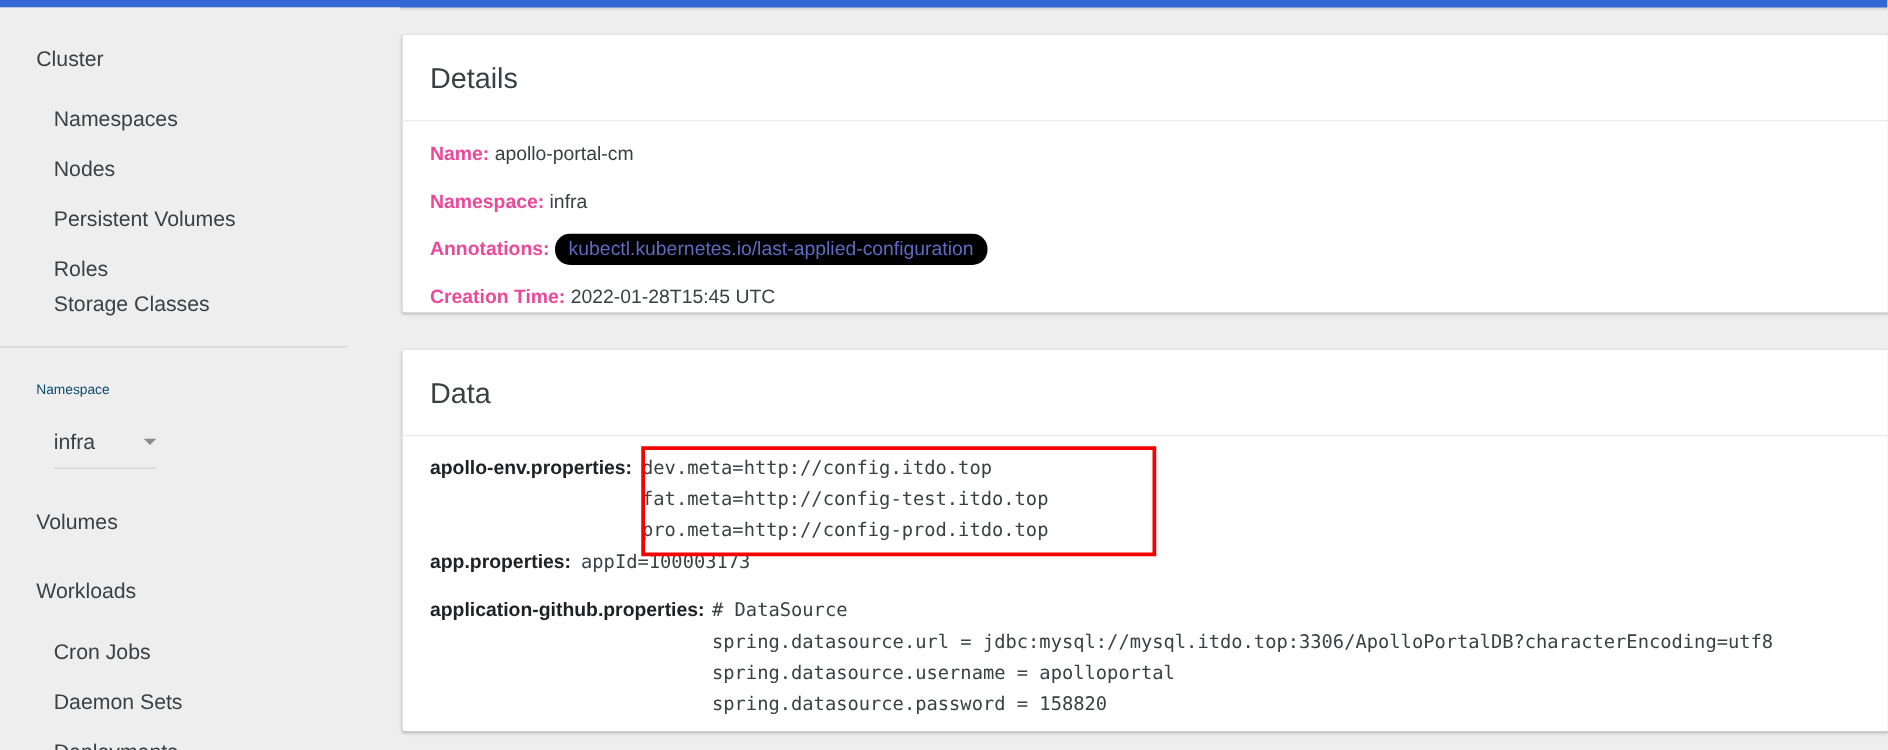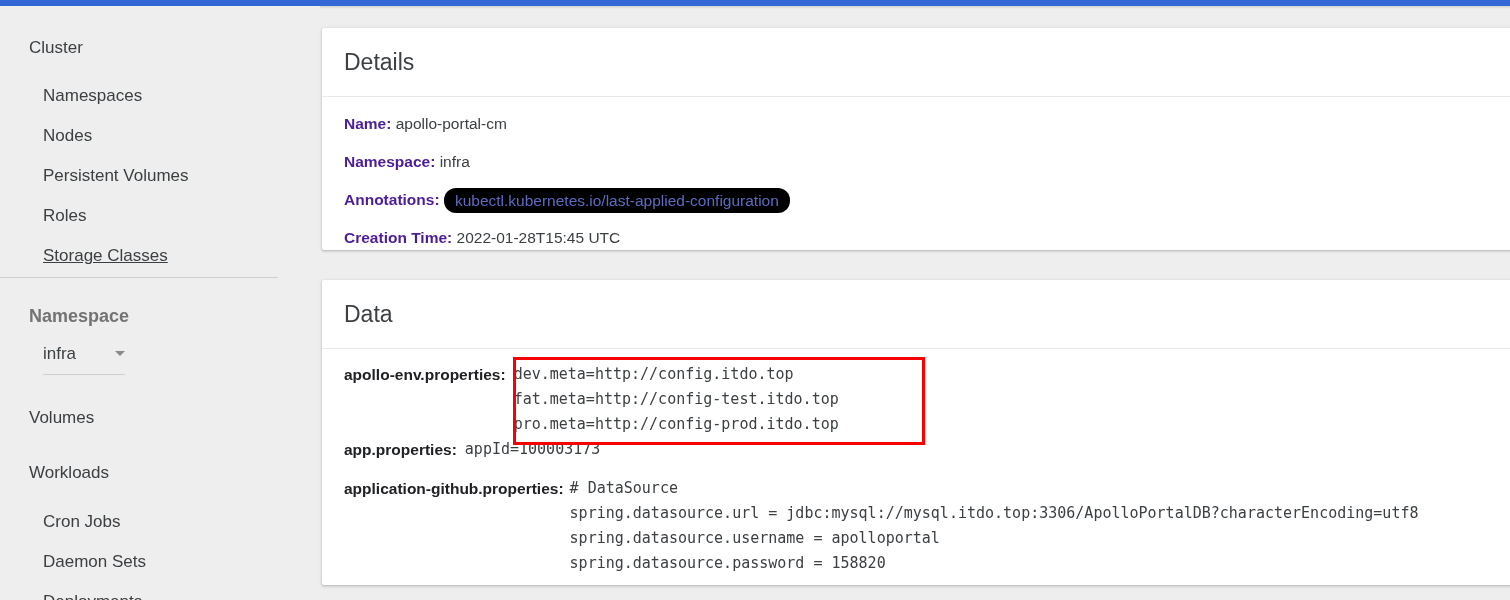--- a/index.html
+++ b/index.html
@@ -49,24 +49,23 @@
     cursor: pointer;
   }
   .sidebar-divider {
     position: absolute;
     left: 0; width: 278px; height: 1px;
     background: #d0d0d0;
   }
   .ns-label {
     position: absolute;
     left: 29px;
-    font-size: 18px;
-    color: #737373;
-    white-space: nowrap;
-    font-weight: bold;
+    font-size: 11px;
+    color: #0c4a6e;
+    white-space: nowrap;
   }
   .ns-select {
     position: absolute;
     left: 43px;
     width: 82px;
     cursor: pointer;
   }
   .ns-select .ns-value {
     font-size: 17px;
     color: #3c4043;
@@ -113,21 +112,21 @@
 
   
   .detail-row {
     font-size: 15.5px;
     color: #3c4043;
     line-height: 38px;
     white-space: nowrap;
   }
   .detail-row .k {
     font-weight: 700;
-    color: #4c1d95;
+    color: #ec4899;
   }
   .detail-row .v { font-weight: 400; }
   .chip {
     display: inline-block;
     background: #000000;
     color: #5c6bc0;
     border-radius: 12px;
     padding: 3px 11px;
     font-size: 15.5px;
     line-height: 19px;
@@ -171,21 +170,21 @@
   <div class="topbar-shadow"></div>
 
   <nav class="sidebar">
 
     <div class="nav-head" style="position:absolute; top:32px;">Cluster</div>
 
     <div class="nav-item" style="position:absolute; top:80px;">Namespaces</div>
     <div class="nav-item" style="position:absolute; top:120px;">Nodes</div>
     <div class="nav-item" style="position:absolute; top:160px;">Persistent Volumes</div>
     <div class="nav-item" style="position:absolute; top:200px;">Roles</div>
-    <div class="nav-item" style="position:absolute; top:240px;text-decoration:underline;">Storage Classes</div>
+    <div class="nav-item" style="position:absolute; top:228px;">Storage Classes</div>
 
     <div class="sidebar-divider" style="top:271px;"></div>
 
     <div class="ns-label" style="top:300px;">Namespace</div>
 
     <div class="ns-select" style="top:338px;">
       <span class="ns-value">infra</span>
       <span class="ns-caret"></span>
     </div>
     <div class="ns-underline" style="top:368px;"></div>

